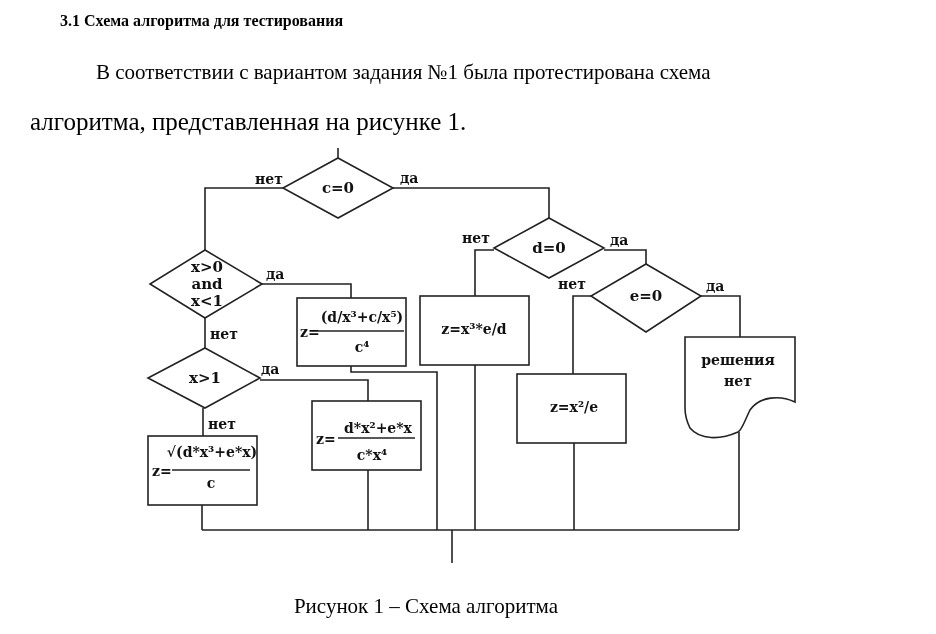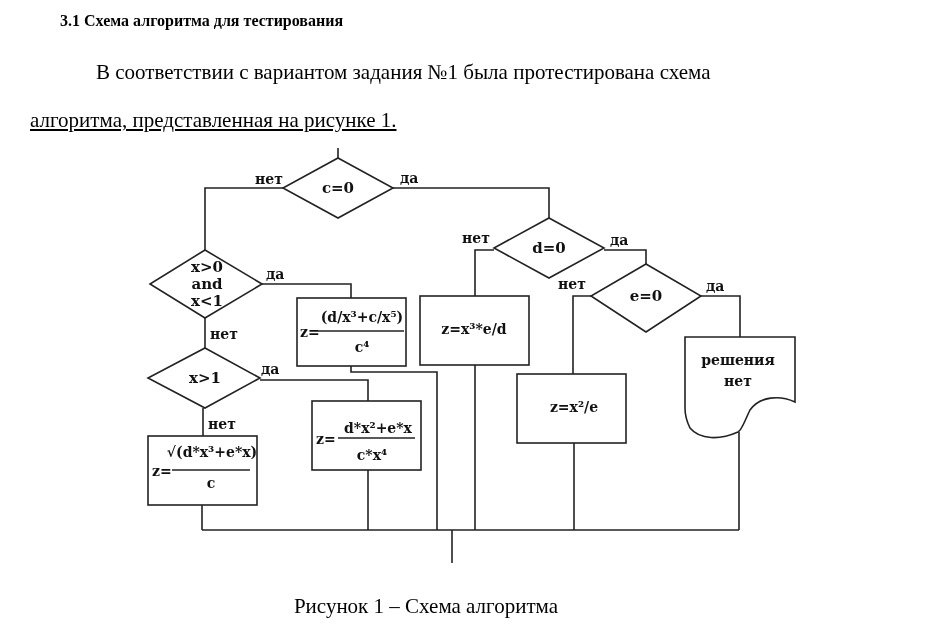--- a/index.html
+++ b/index.html
@@ -1,19 +1,19 @@
 <!DOCTYPE html>
 <html><head>
 <meta charset="utf-8">
 <style>
   html, body { margin: 0; padding: 0; background: #ffffff; }
   body { width: 936px; height: 634px; position: relative; overflow: hidden; color: #000; }
   .heading { position: absolute; left: 30px; top: 12px; font-family: "Liberation Serif", serif; font-weight: bold; font-size: 16px; margin-left: 30px; }
   .para1 { position: absolute; left: 96px; top: 60px; font-family: "Liberation Serif", serif; font-size: 21px; }
-  .para2 { position: absolute; left: 30px; top: 108px; font-family: "Liberation Serif", serif; font-size: 21px; text-decoration: underline; }
+  .para2 { position: absolute; left: 30px; top: 108px; font-family: "Liberation Serif", serif; font-size: 25px; }
   .caption { position: absolute; left: 0; width: 852px; text-align: center; top: 594px; font-family: "Liberation Serif", serif; font-size: 21px; }
   svg.fc { position: absolute; left: 0; top: 0; }
   svg.fc line, svg.fc polyline, svg.fc polygon, svg.fc rect, svg.fc path { stroke: #222; stroke-width: 1.6; fill: none; }
   svg.fc text { font-family: "DejaVu Serif", serif; font-weight: bold; fill: #111; }
   .lbl { font-size: 14px; }
   .cond { font-size: 15px; }
   .frm { font-size: 14px; }
 </style>
 </head>
 <body>

